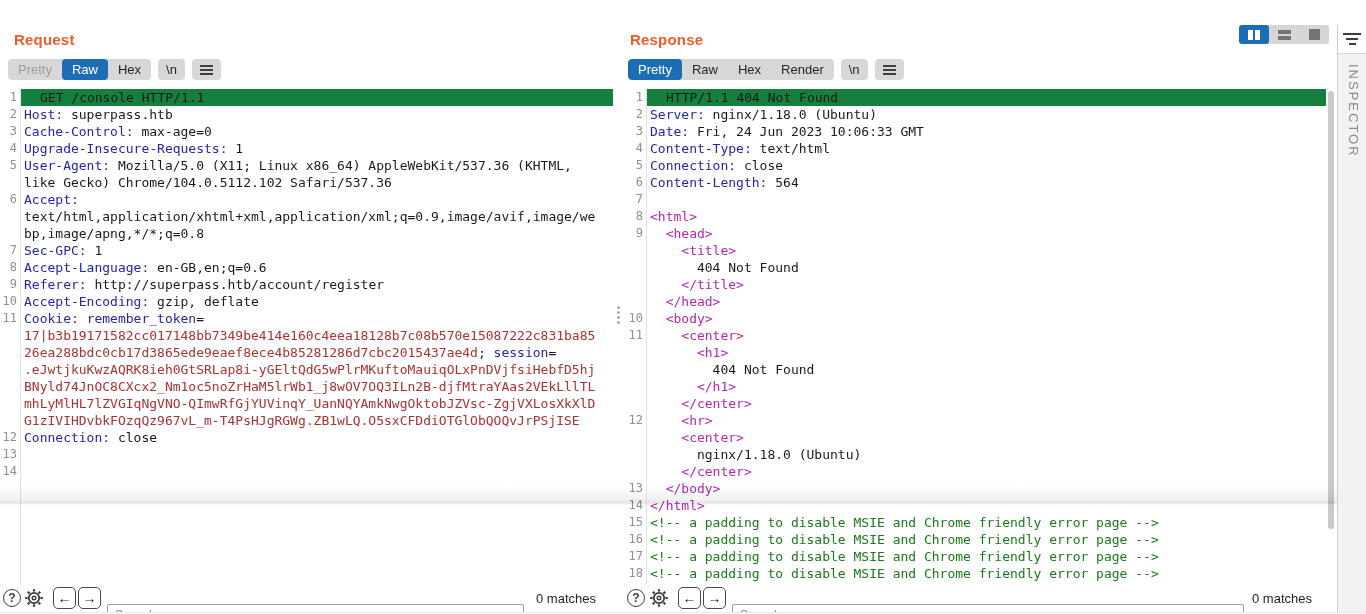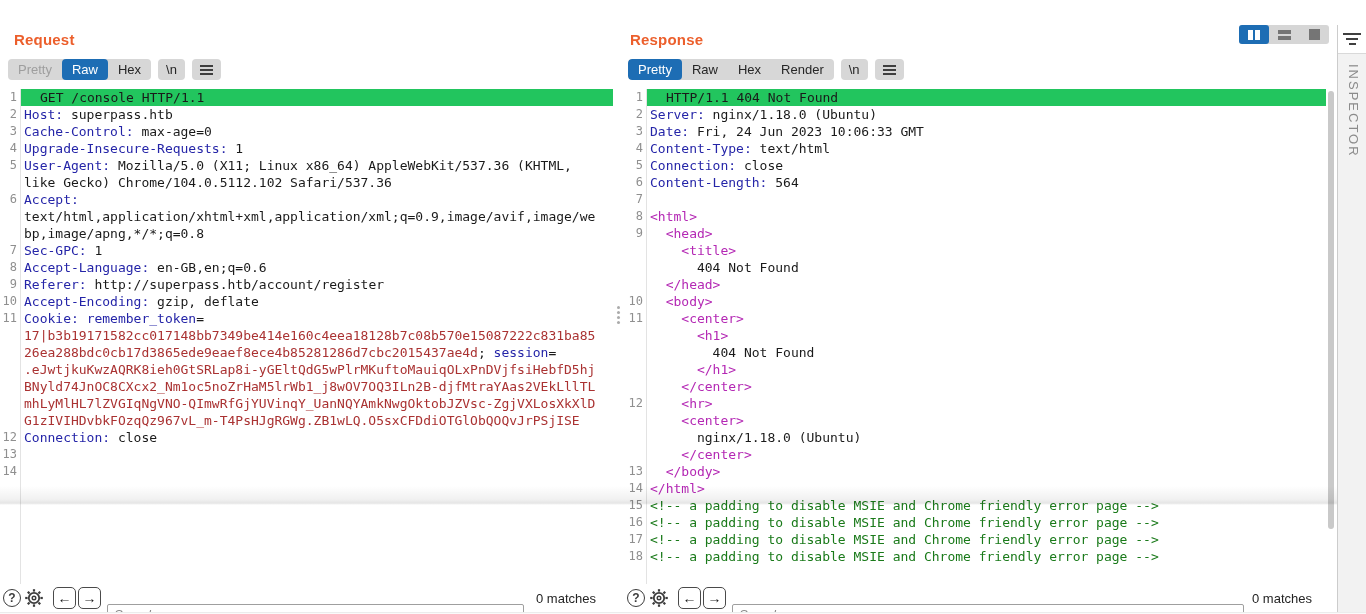--- a/index.html
+++ b/index.html
@@ -35,21 +35,21 @@
             font-family:"DejaVu Sans Mono","Liberation Mono",monospace;
             font-size:13px; overflow:hidden; }
   .response .editor { right:9px; }
   .gutterline { position:absolute; top:0; bottom:0; width:1px; background:#e3e3e3; left:20px; }
   .response .gutterline { left:24px; }
   .row { display:flex; height:17px; }
   .ln { flex:none; width:20px; padding-right:3px; text-align:right; color:#8f8f8f;
         font-size:12px; line-height:17px; }
   .response .ln { width:24px; }
   .code { padding-left:4px; line-height:17px; white-space:pre; color:var(--syntax-text,#1a1a1a); }
-  .row.hl .code { background:#22c55e; flex:1;padding-left:20px; }
+  .row.hl .code { background:#15803d; flex:1;padding-left:20px; }
   .c-k { color:var(--syntax-text,#1a1a1a); }
   .c-h { color:var(--syntax-header,#2525a8); }
   .c-v { color:var(--syntax-value,#aa3232); }
   .c-t { color:var(--syntax-tag,#b428b4); }
   .c-c { color:var(--syntax-comment,#1a7a1a); }
 
   
   .vscroll { position:absolute; right:1px; top:66px; width:6px; height:438px;
              background:#c9c9c9; border-radius:3px; }
 
@@ -313,20 +313,24 @@
           <span class="ln">9</span>
           <span class="code"><span class="c-k">  </span><span class="c-t">&lt;head&gt;</span></span>
         </div>
         <div class="row">
           <span class="ln"></span>
           <span class="code"><span class="c-k">    </span><span class="c-t">&lt;title&gt;</span></span>
         </div>
         <div class="row">
           <span class="ln"></span>
           <span class="code"><span class="c-k">      404 Not Found</span></span>
+        </div>
+        <div class="row">
+          <span class="ln"></span>
+          <span class="code"><span class="c-k">    </span><span class="c-t">&lt;/title&gt;</span></span>
         </div>
         <div class="row">
           <span class="ln"></span>
           <span class="code"><span class="c-k">  </span><span class="c-t">&lt;/head&gt;</span></span>
         </div>
         <div class="row">
           <span class="ln">10</span>
           <span class="code"><span class="c-k">  </span><span class="c-t">&lt;body&gt;</span></span>
         </div>
         <div class="row">

